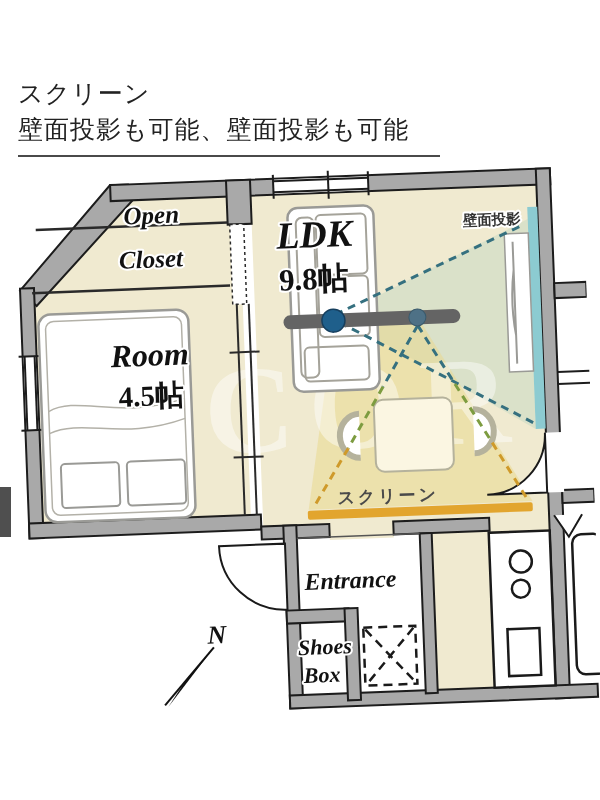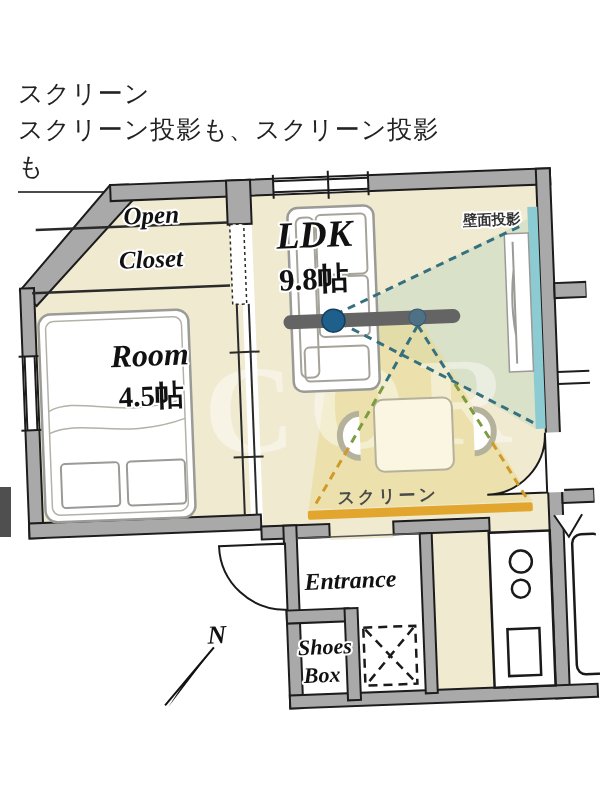--- a/index.html
+++ b/index.html
@@ -15,21 +15,21 @@
   svg text{font-family:"Liberation Serif","DejaVu Serif",serif;}
   .script{font-style:italic;font-weight:bold;}
   .halo{paint-order:stroke;stroke:#ffffff;stroke-width:4px;stroke-linejoin:round;}
   .jp{font-weight:bold;}
 </style>
 </head>
 <body>
 
 <div class="header">
   <div class="h-line">スクリーン</div>
-  <div class="h-line">スクリーン投影も、スクリーン投影も</div>
+  <div class="h-line">壁面投影も可能、壁面投影も可能</div>
   <div class="underline"></div>
 </div>
 
 <div class="edge-block"></div>
 
 <div class="plan-wrap">
 <svg width="584" height="575" viewBox="0 0 584 575">
 
   <g>
     <polygon points="120,40 240,40 240,363 30,363 30,142" fill="#f0ead0"></polygon>

